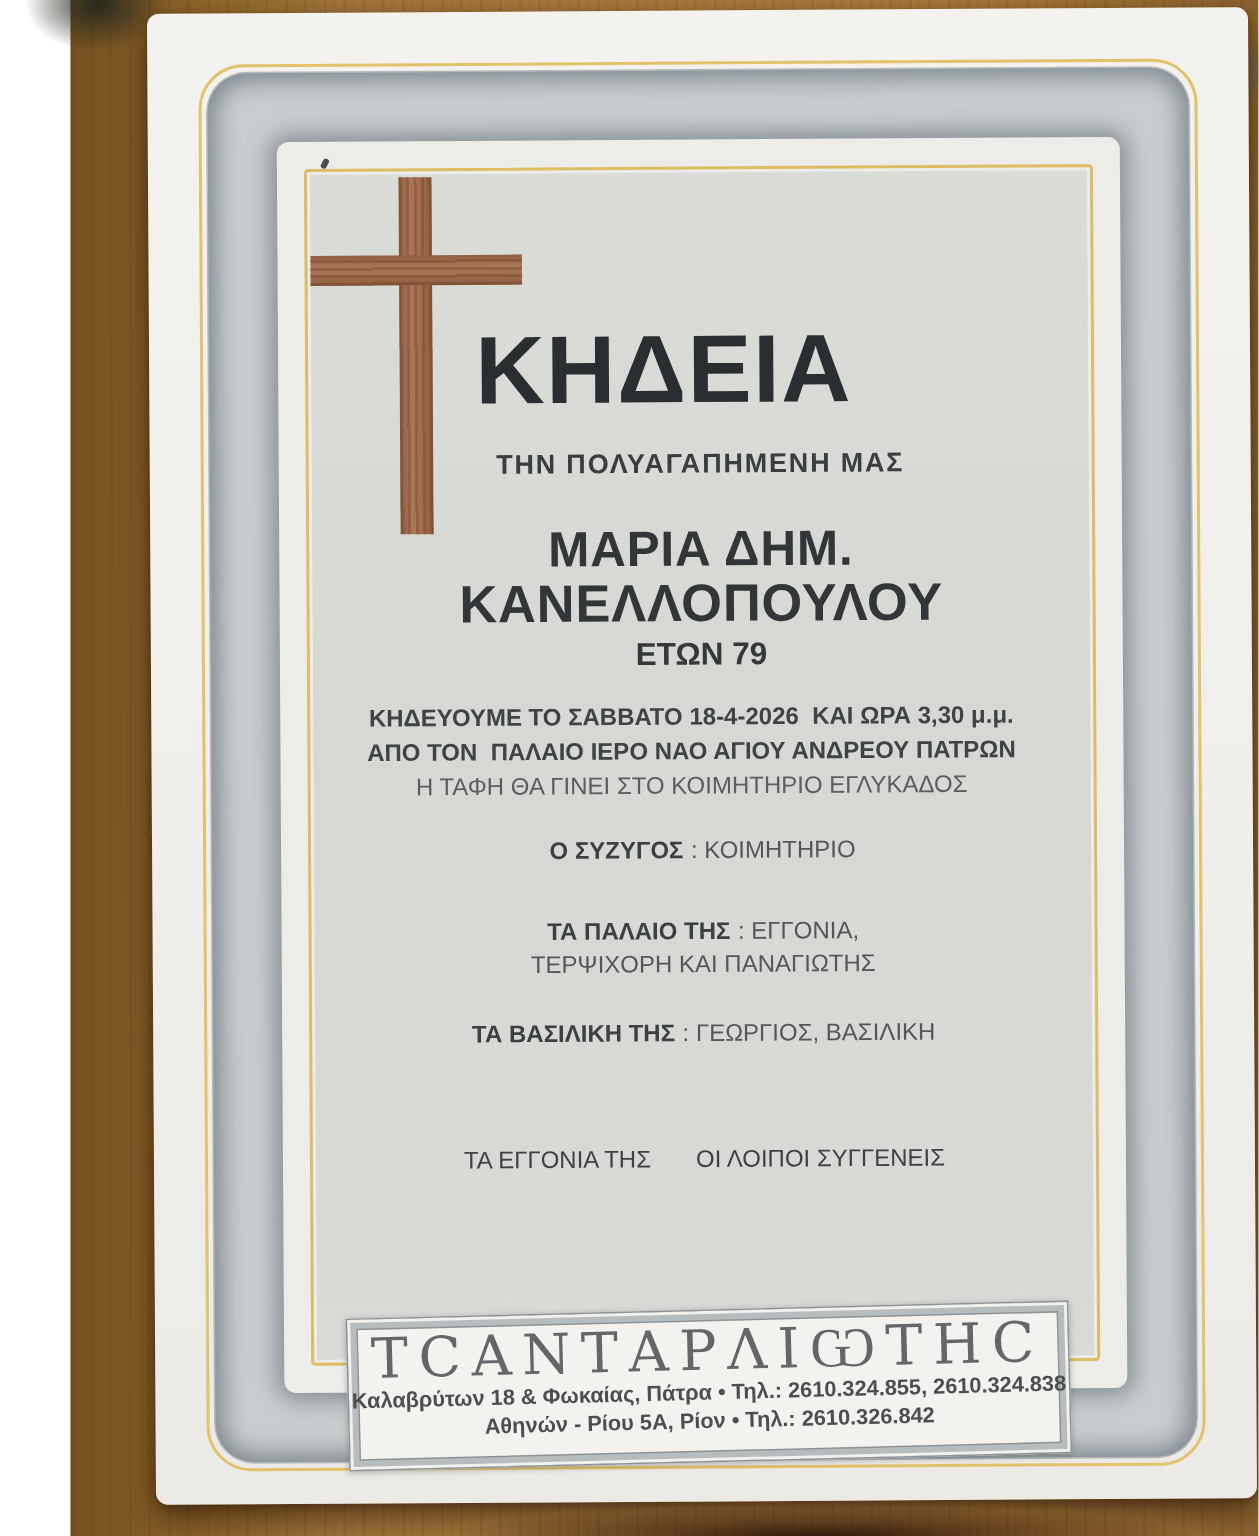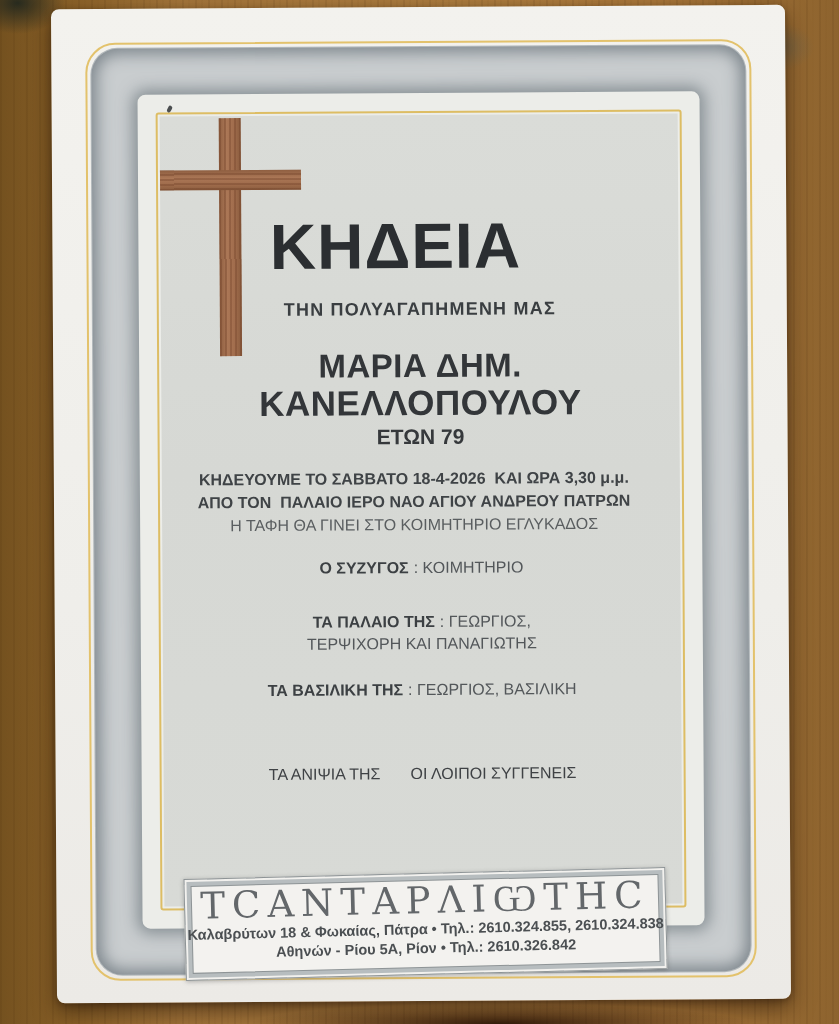--- a/index.html
+++ b/index.html
@@ -11,20 +11,21 @@
   }
 
   
   .desk {
     position: absolute; inset: 0;
     background:
       repeating-linear-gradient(90deg,
         rgba(70,40,10,0.10) 0 2px, rgba(0,0,0,0) 2px 6px,
         rgba(120,80,30,0.08) 6px 8px, rgba(0,0,0,0) 8px 13px),
       linear-gradient(90deg, #74511f 0%, #8a6128 9%, #a2743a 22%, #aa7b3e 55%, #a9773a 78%, #8d632e 100%);
+    margin-left: 47px;
   }
   .desk-corner-dark {
     position: absolute; left: -30px; top: -28px; width: 95px; height: 62px;
     background: radial-gradient(closest-side, rgba(35,40,30,0.95), rgba(35,40,30,0));
   }
   .desk-smudge {
     position: absolute; left: 752px; top: 24px; width: 62px; height: 46px;
     border-radius: 50%;
     background: radial-gradient(closest-side, rgba(110,100,75,0.65), rgba(110,100,75,0));
   }
@@ -178,31 +179,31 @@
         <div class="d-bold">ΑΠΟ ΤΟΝ  ΠΑΛΑΙΟ ΙΕΡΟ ΝΑΟ ΑΓΙΟΥ ΑΝΔΡΕΟΥ ΠΑΤΡΩΝ</div>
         <div class="d-reg">Η ΤΑΦΗ ΘΑ ΓΙΝΕΙ ΣΤΟ ΚΟΙΜΗΤΗΡΙΟ ΕΓΛΥΚΑΔΟΣ</div>
       </div>
 
       <div class="tb rel rel-spouse">
         <span class="lbl">Ο ΣΥΖΥΓΟΣ</span><span class="val">: ΚΟΙΜΗΤΗΡΙΟ</span>
       </div>
 
       <div class="tb rel rel-children">
         <div>
-          <span class="lbl">ΤΑ ΠΑΛΑΙΟ ΤΗΣ</span><span class="val">: ΓΕΩΡΓΙΟΣ,</span>
+          <span class="lbl">ΤΑ ΠΑΛΑΙΟ ΤΗΣ</span><span class="val">: ΕΓΓΟΝΙΑ,</span>
         </div>
         <div class="val2">ΤΕΡΨΙΧΟΡΗ ΚΑΙ ΠΑΝΑΓΙΩΤΗΣ</div>
       </div>
 
       <div class="tb rel rel-grand">
         <span class="lbl">ΤΑ ΒΑΣΙΛΙΚΗ ΤΗΣ</span><span class="val">: ΓΕΩΡΓΙΟΣ, ΒΑΣΙΛΙΚΗ</span>
       </div>
 
       <div class="tb closing">
-        <span>ΤΑ ΑΝΙΨΙΑ ΤΗΣ</span>
+        <span>ΤΑ ΕΓΓΟΝΙΑ ΤΗΣ</span>
         <span>ΟΙ ΛΟΙΠΟΙ  ΣΥΓΓΕΝΕΙΣ</span>
       </div>
 
     </div>
 
     <div class="logo-box">
       <div class="brand">ΤϹΑΝΤΑΡΛΙѠΤΗϹ</div>
       <div class="addr">Καλαβρύτων 18 &amp; Φωκαίας, Πάτρα • Τηλ.: 2610.324.855, 2610.324.838</div>
       <div class="addr">Αθηνών - Ρίου 5Α, Ρίον • Τηλ.: 2610.326.842</div>
     </div>

